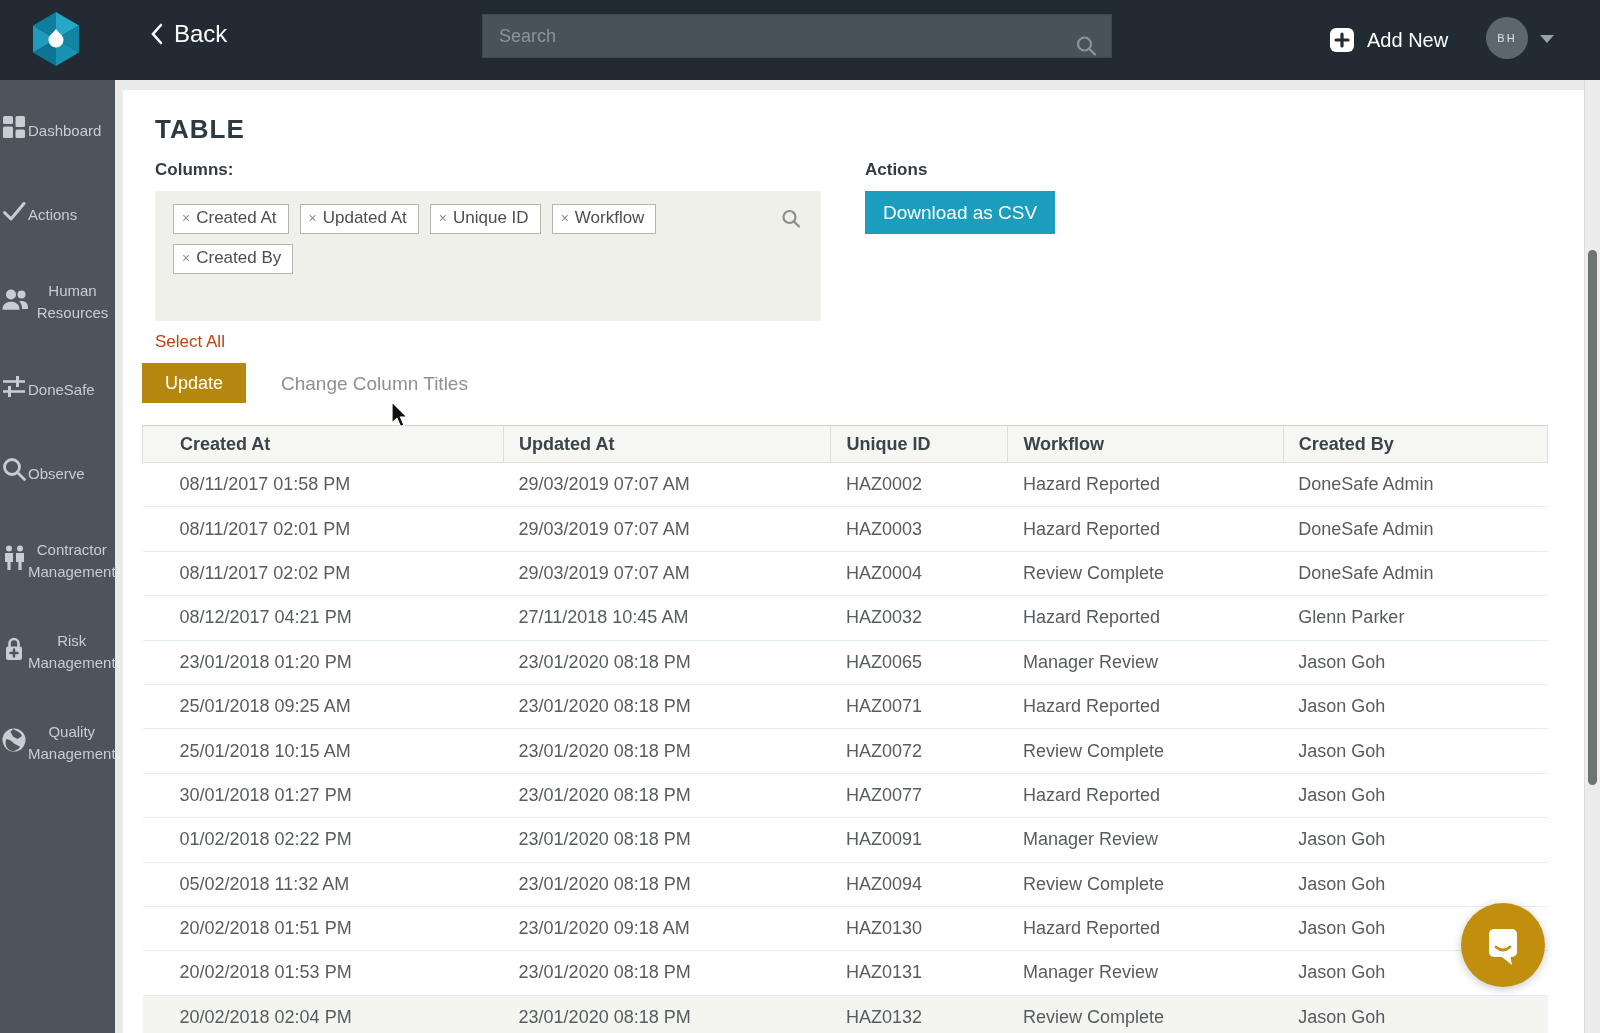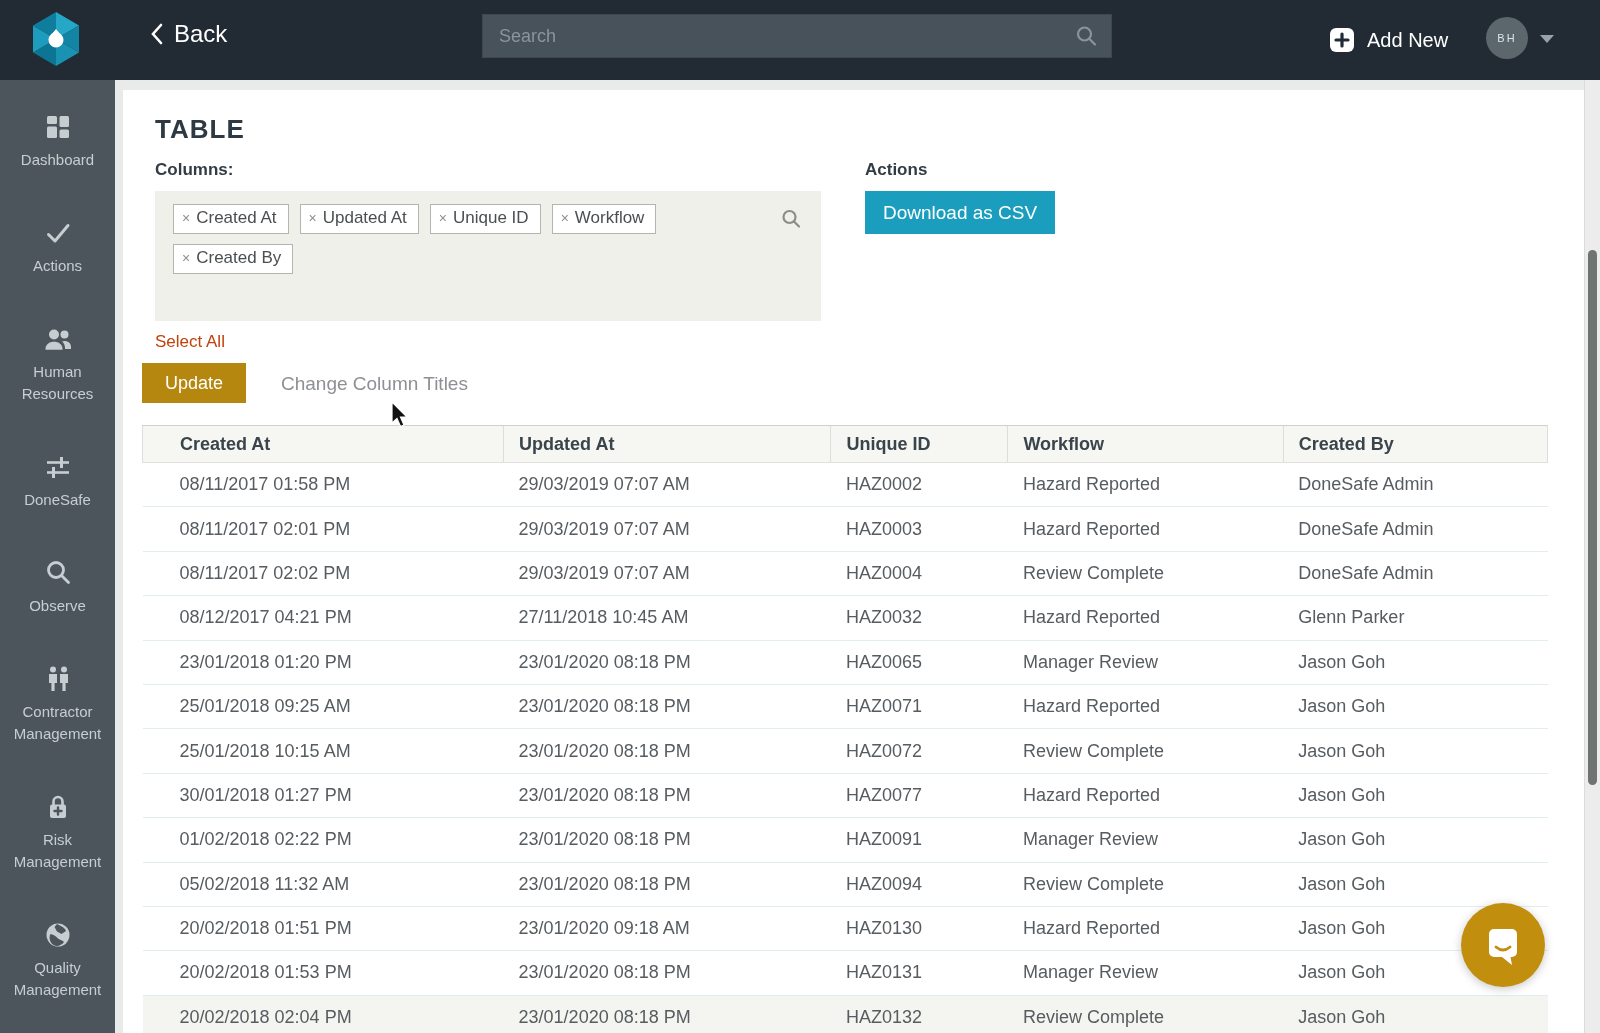--- a/index.html
+++ b/index.html
@@ -3,31 +3,31 @@
 <meta charset="utf-8">
 <style>
   * { margin:0; padding:0; box-sizing:border-box; }
   html,body { width:1600px; height:1033px; overflow:hidden; }
   body { position:relative; font-family:"Liberation Sans", sans-serif; background:#ffffff; }
 
   
   .navbar { position:absolute; left:0; top:0; width:1600px; height:80px; background:#222b33; z-index:20; }
   .logo { position:absolute; left:30px; top:10px; width:52px; height:58px; cursor:pointer; }
   .back-btn { position:absolute; left:150px; top:0; height:68px; display:flex; align-items:center; gap:11px; color:#ffffff; font-size:24px; cursor:pointer; }
-  .search-wrap { position:absolute; left:482px; top:14px; width:630px; height:44px; background:#47525a; border:1px solid #3d474f; display:flex; align-items:center; }
+  .search-wrap { position:absolute; left:482px; top:14px; width:630px; height:44px; background:#47525a; border:1px solid #3d474f; display:flex; align-items:flex-end; }
   .search-input { flex:1; height:100%; background:transparent; border:none; outline:none; padding:0 16px; font-size:18px; color:#cdd4d9; font-family:"Liberation Sans", sans-serif; }
   .search-input::placeholder { color:#8a949c; }
   .nav-search-icon { margin-right:14px; display:flex; }
   .addnew { position:absolute; left:1330px; top:0; height:80px; display:flex; align-items:center; gap:13px; color:#ffffff; font-size:20px; cursor:pointer; }
   .avatar { position:absolute; left:1486px; top:17px; width:42px; height:42px; border-radius:50%; background:#5c666d; color:#dde3e6; display:flex; align-items:center; justify-content:center; font-size:11px; letter-spacing:2px; cursor:pointer; }
   .nav-caret { position:absolute; left:1540px; top:35px; width:0; height:0; border-left:7px solid transparent; border-right:7px solid transparent; border-top:8px solid #98a2a9; cursor:pointer; }
 
   
   .sidebar { position:absolute; left:0; top:80px; width:115px; height:953px; background:#4b555b; display:flex; flex-direction:column; align-items:center; padding-top:32px; z-index:10; }
-  .side-item { display:flex; flex-direction:column; align-items:center; margin-bottom:47px; cursor:pointer; width:100%; }
+  .side-item { display:flex; align-items:center; margin-bottom:47px; cursor:pointer; width:100%; }
   .side-icon { height:30px; display:flex; align-items:center; justify-content:center; margin-bottom:7px; }
   .side-label { color:#c7ced2; font-size:15px; line-height:22px; text-align:center; }
 
   
   .main { position:absolute; left:115px; top:80px; right:0; bottom:0; background:#e9eaea; }
   .card { position:absolute; left:8px; top:10px; right:16px; bottom:0; background:#ffffff; overflow:hidden; }
 
   .page-title { position:absolute; left:32px; top:24px; font-size:26px; font-weight:bold; letter-spacing:1px; color:#2d3a43; }
   .columns-label { position:absolute; left:32px; top:70px; font-size:17px; font-weight:bold; color:#333c43; }
   .multiselect { position:absolute; left:32px; top:101px; width:666px; height:130px; background:#f0f0eb; padding:13px 46px 13px 18px; cursor:text; }

